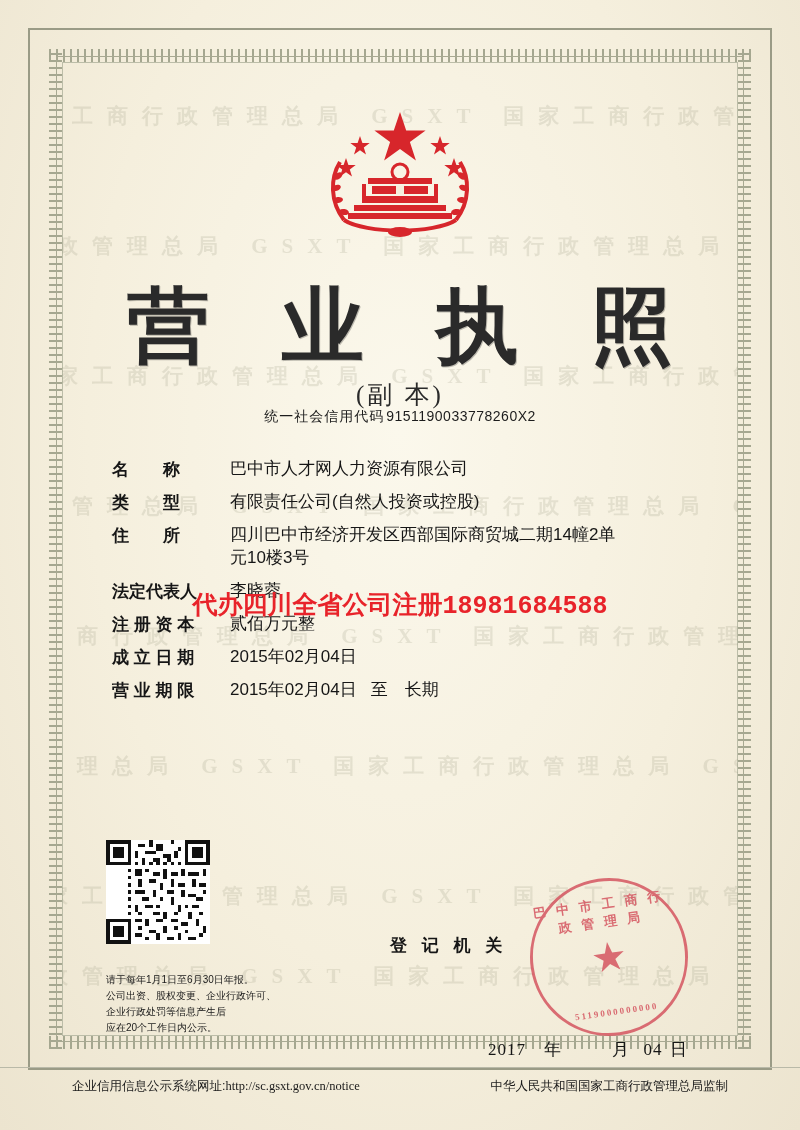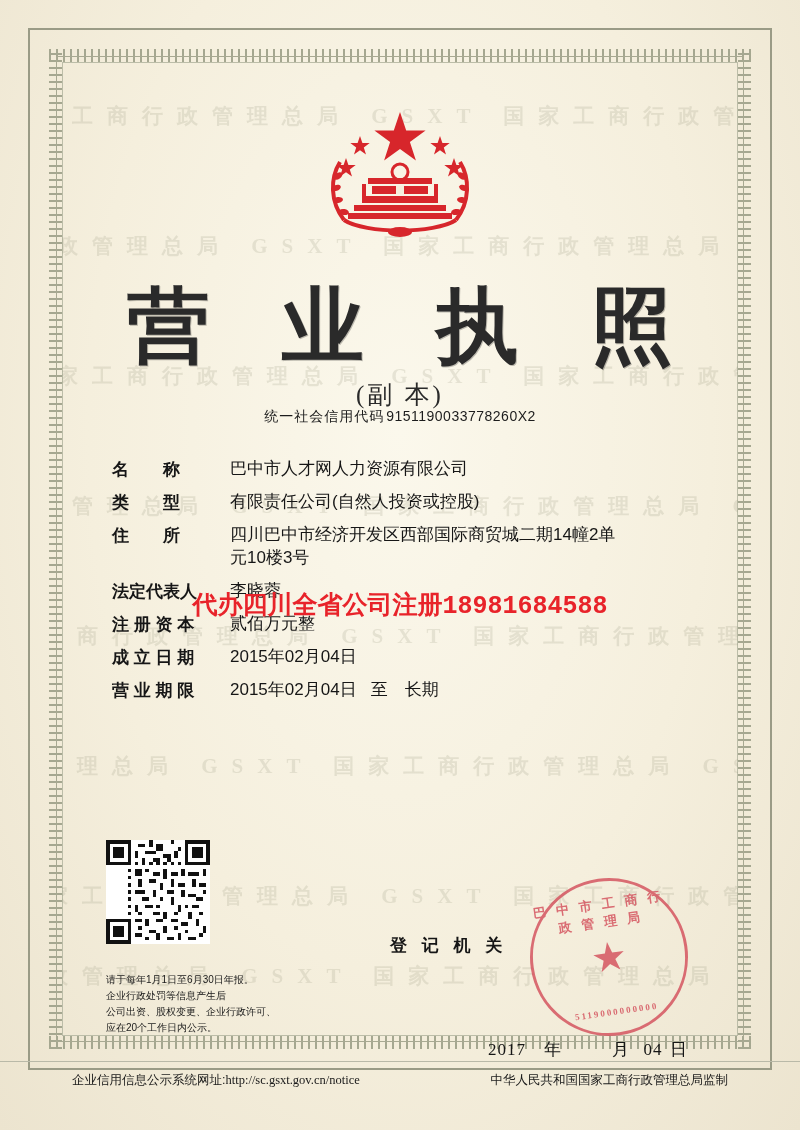--- a/index.html
+++ b/index.html
@@ -250,21 +250,21 @@
     font-family: "Liberation Sans", sans-serif;
   }
 
   
   .footer {
     position: absolute;
     left: 0; right: 0;
     bottom: 12px;
     height: 40px;
     border-top: 1px solid #b9b9a8;
-    padding-top: 16px;
+    padding-top: 10px;
   }
   .footer-left {
     position: absolute;
     left: 72px;
     top: 10px;
     font-size: 12.5px;
     color: #1a1a1a;
   }
   .footer-left .url {
     font-family: "Liberation Serif", serif;
@@ -510,22 +510,22 @@
     <div class="seal-bottom-text">5119000000000</div>
   </div>
 
   <div class="reg-authority">登 记 机 关</div>
   <div class="date-line">
     <span class="d-year">2017</span><span class="d-y-lbl">年</span><span class="d-month"></span><span class="d-m-lbl">月</span><span class="d-day">04</span><span class="d-d-lbl">日</span>
   </div>
 
   <div class="notes">
     <div>请于每年1月1日至6月30日年报。</div>
+    <div>公司出资、股权变更、企业行政许可、</div>
     <div>企业行政处罚等信息产生后</div>
-    <div>公司出资、股权变更、企业行政许可、</div>
     <div>应在20个工作日内公示。</div>
   </div>
 
   <div class="footer">
     <div class="footer-left">
       <span>企业信用信息公示系统网址:</span><span class="url">http://sc.gsxt.gov.cn/notice</span>
     </div>
     <div class="footer-right">中华人民共和国国家工商行政管理总局监制</div>
   </div>
 

